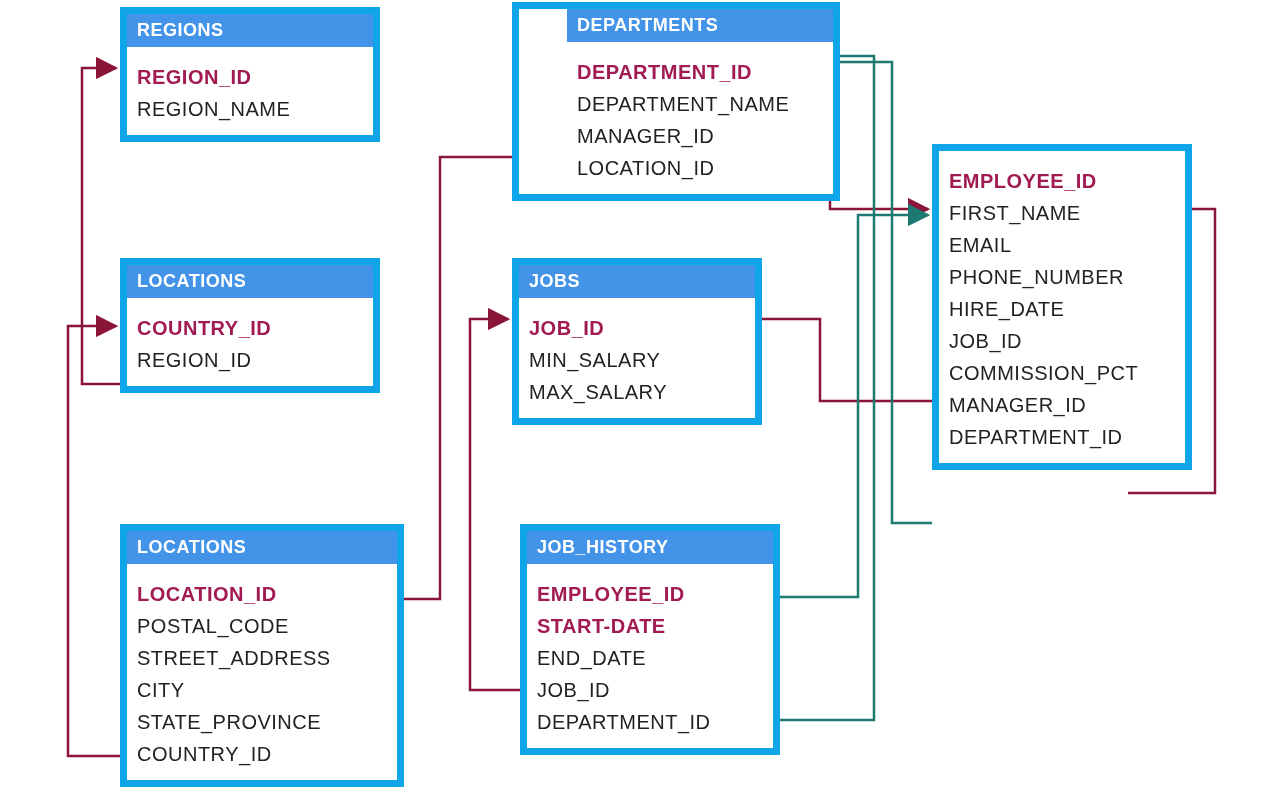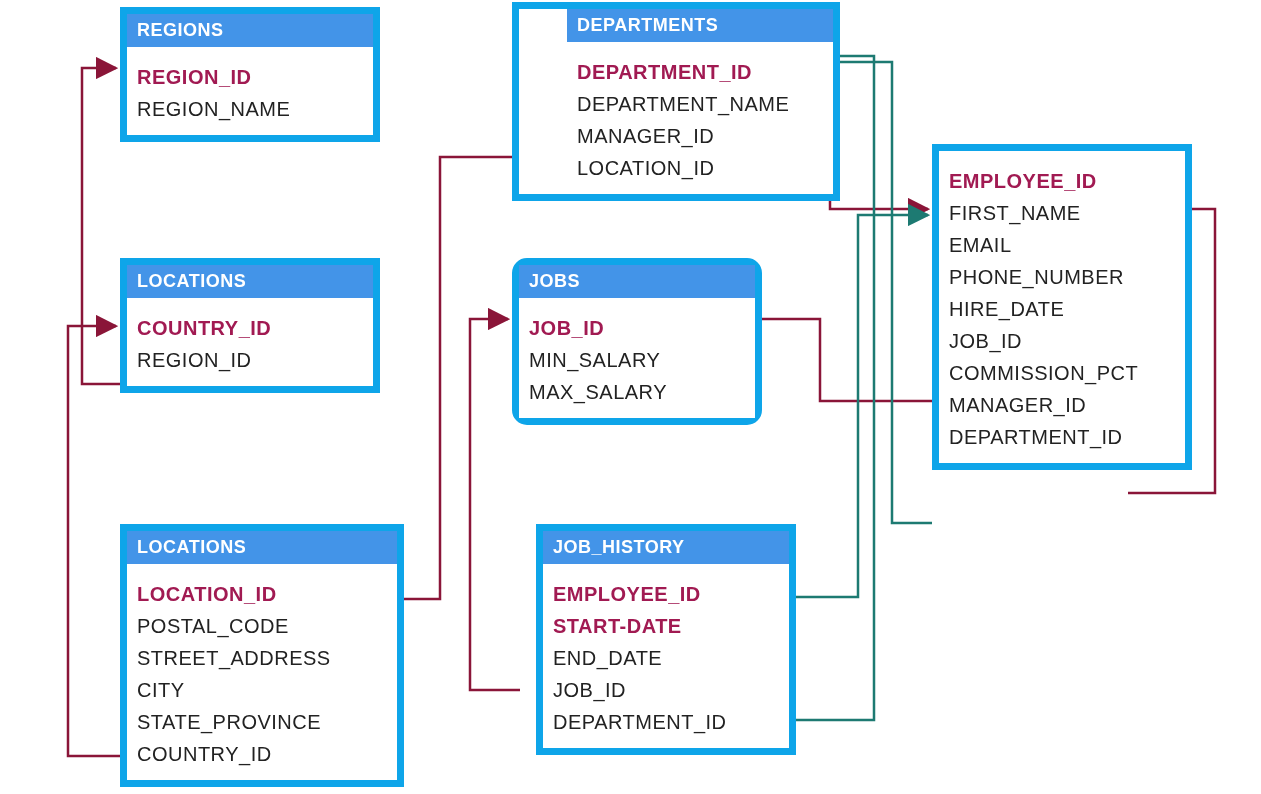--- a/index.html
+++ b/index.html
@@ -135,32 +135,32 @@
     <div class="entity-body">
       <div class="body-pad-top"></div>
       <div class="field pk">DEPARTMENT_ID</div>
       <div class="field">DEPARTMENT_NAME</div>
       <div class="field">MANAGER_ID</div>
       <div class="field">LOCATION_ID</div>
       <div class="body-pad-bot"></div>
     </div>
   </div>
 
-  <div class="entity" style="left:512px; top:258px; width:250px;border-radius:15px;">
+  <div class="entity" style="left:512px; top:258px; width:250px;">
     <div class="entity-header">JOBS</div>
     <div class="entity-body">
       <div class="body-pad-top"></div>
       <div class="field pk">JOB_ID</div>
       <div class="field">MIN_SALARY</div>
       <div class="field">MAX_SALARY</div>
       <div class="body-pad-bot"></div>
     </div>
   </div>
 
-  <div class="entity" style="left:520px; top:524px; width:260px;margin-left:16px;">
+  <div class="entity" style="left:520px; top:524px; width:260px;">
     <div class="entity-header">JOB_HISTORY</div>
     <div class="entity-body">
       <div class="body-pad-top"></div>
       <div class="field pk">EMPLOYEE_ID</div>
       <div class="field pk">START-DATE</div>
       <div class="field">END_DATE</div>
       <div class="field">JOB_ID</div>
       <div class="field">DEPARTMENT_ID</div>
       <div class="body-pad-bot"></div>
     </div>

